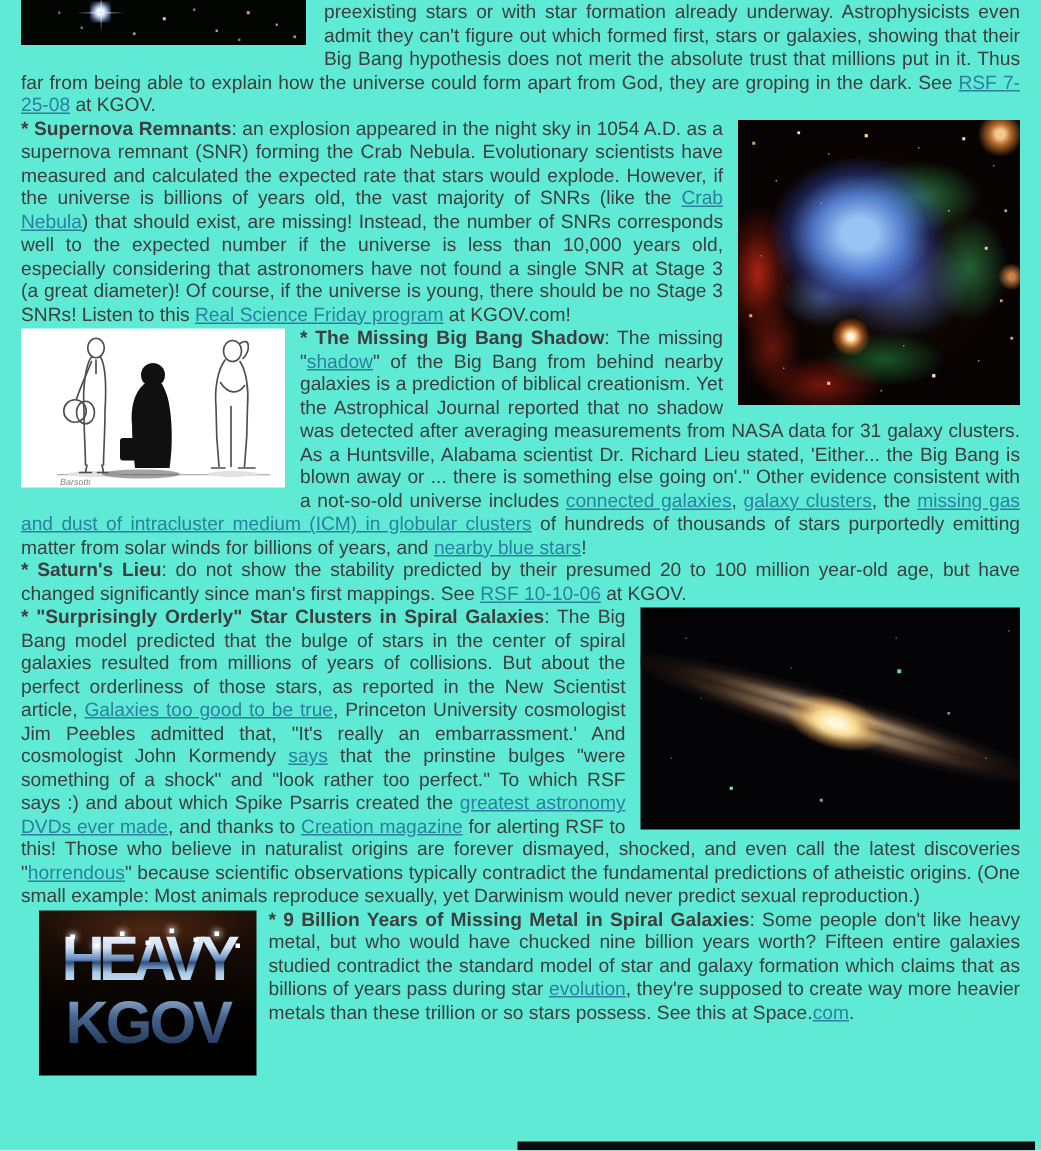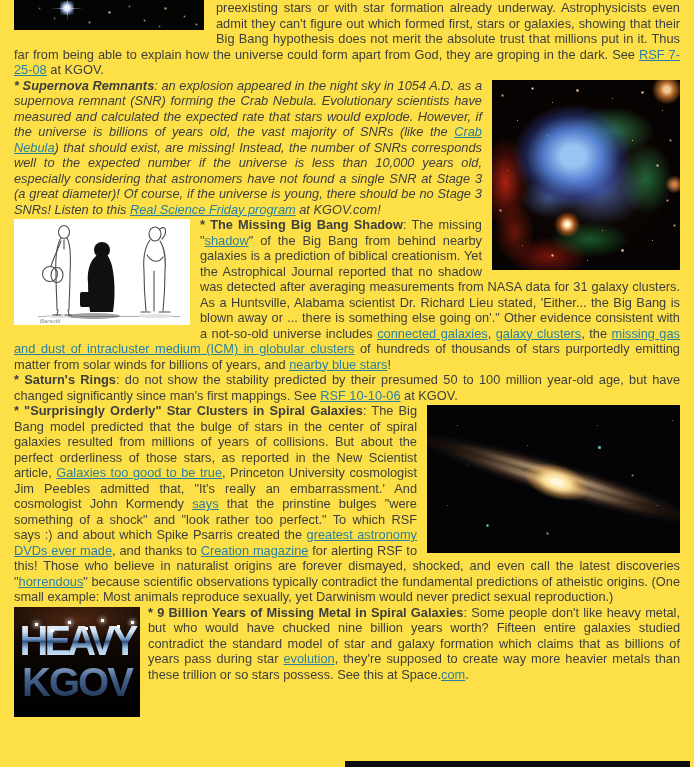--- a/index.html
+++ b/index.html
@@ -1,24 +1,24 @@
 <!DOCTYPE html>
 <html><head>
 <meta charset="utf-8">
 <style>
   html, body { margin:0; padding:0; background:#fff; }
   .page {
-    position:relative; width:694px; height:767px; overflow:hidden; background:#fde047;
+    position:relative; width:694px; height:767px; overflow:hidden; background:#5eead4;
     font-family:"Liberation Sans", sans-serif; font-size:12.8px; line-height:15.5px;
     color:#3e3e3e;
   }
   .content { padding:0 14px; }
   p.para { margin:0; text-align:justify; }
   .p1 { margin-top:0; }
-  .p2 { margin-top:8px;font-style:italic; }
+  .p2 { margin-top:8px; }
   .p3 { margin-top:28px; }
   .p4 { margin-top:17px; }
   .p5 { margin-top:21px; }
   .p6 { margin-top:24px; }
   .b { font-weight:bold; }
   .i { }
   a.lnk { color:#2b80a1; text-decoration:underline; cursor:pointer; }
 
   .img { display:block; }
 
@@ -74,21 +74,21 @@
       linear-gradient(180deg, transparent 40%, rgba(25,12,6,.55) 50%, transparent 62%),
       radial-gradient(ellipse 145px 17px at 50% 50%, rgba(205,175,135,.9) 0 30%, rgba(130,95,65,.5) 60%, rgba(70,50,35,.25) 80%, transparent 100%); }
   .core { position:absolute; left:90px; top:56px; width:80px; height:42px; transform:rotate(16.5deg);
     background:radial-gradient(ellipse 40px 20px at 50% 50%, #fff8da 0 12%, rgba(255,225,150,.95) 35%, rgba(230,170,90,.5) 60%, transparent 85%); }
   .gstars { position:absolute; left:0; top:0; width:1px; height:1px; background:transparent;
     box-shadow: 30px 20px #557755, 60px 120px 0 .5px #77ffaa, 172px 42px 0 .8px #6fd0c0,
       230px 100px #886666, 20px 100px #555566, 170px 20px #666555, 120px 128px 0 .5px #77aa88,
       245px 15px #776655, 100px 40px #665544, 205px 70px 0 .4px #998877, 40px 60px #444455; }
 
   
-  .heavy { float:left; width:126px; height:110px; margin:2px 8px 0 0;
+  .heavy { float:left; width:145px; height:110px; margin:2px 8px 0 12px;
     position:relative; overflow:hidden;
     background:
       radial-gradient(ellipse 90px 30px at 50% 12%, rgba(120,60,30,.55), transparent 75%),
       linear-gradient(180deg, #241208 0%, #120904 30%, #050302 60%, #000 100%); }
   .hword { display:block; text-align:center; font-weight:bold; color:transparent;
     -webkit-background-clip:text; background-clip:text; }
   .h1 { margin-top:13px; font-size:40px; line-height:40px; letter-spacing:-4px; transform:scaleY(1.05);
     background-image:linear-gradient(180deg, #f2f8ff 0%, #cfe2f5 30%, #6b93c2 48%, #31517f 54%, #a8c8e8 70%, #e8f2fc 100%); }
   .h2 { margin-top:2px; font-size:40px; line-height:40px; letter-spacing:-2px;
     background-image:linear-gradient(180deg, #9fb8d8 0%, #46648f 40%, #1d3050 100%); }
@@ -146,21 +146,21 @@
             <path d="M136 21 C131 28 129 40 130 52 C130 70 131 82 132 92"></path>
             <path d="M146 22 C150 28 152 40 151 52 C151 70 150 82 149 92"></path>
             <path d="M133 36 C138 44 145 44 149 38"></path>
             <path d="M140 52 L140 92"></path>
             <path d="M127 93 L136 93 M145 93 L156 93"></path>
           </g>
           <text x="26" y="104" font-size="6" fill="#888888" font-style="italic">Barsotti</text>
         </svg>
       </span><span class="b">* The Missing Big Bang Shadow</span><span>: The missing "</span><a href="#" class="lnk">shadow</a><span>" of the Big Bang from behind nearby galaxies is a prediction of biblical creationism. Yet the Astrophical Journal reported that no shadow was detected after averaging measurements from NASA data for 31 galaxy clusters. As a Huntsville, Alabama scientist Dr. Richard Lieu stated, 'Either... the Big Bang is blown away or ... there is something else going on'." Other evidence consistent with a not-so-old universe includes </span><a href="#" class="lnk">connected galaxies</a><span>, </span><a href="#" class="lnk">galaxy clusters</a><span>, the </span><a href="#" class="lnk">missing gas and dust of intracluster medium (ICM) in globular clusters</a><span> of hundreds of thousands of stars purportedly emitting matter from solar winds for billions of years, and </span><a href="#" class="lnk">nearby blue stars</a><span>!</span></p>
 
-    <p class="para p4"><span class="b">* Saturn's Rings</span><span>: do not show the stability predicted by their presumed 50 to 100 million year-old age, but have changed significantly since man's first mappings. See </span><a href="#" class="lnk">RSF 10-10-06</a><span> at KGOV.</span></p>
+    <p class="para p4"><span class="b">* Saturn's Lieu</span><span>: do not show the stability predicted by their presumed 20 to 100 million year-old age, but have changed significantly since man's first mappings. See </span><a href="#" class="lnk">RSF 10-10-06</a><span> at KGOV.</span></p>
 
     <p class="para p5"><span class="img galaxy">
           <span class="streak"></span>
           <span class="core"></span>
           <span class="gstars"></span>
         </span><span class="b">* "Surprisingly Orderly" Star Clusters in Spiral Galaxies</span><span>: The Big Bang model predicted that the bulge of stars in the center of spiral galaxies resulted from </span><span class="i">millions of years of collisions</span><span>. But about the perfect orderliness of those stars, as reported in the New Scientist article, </span><a href="#" class="lnk i">Galaxies too good to be true</a><span>, Princeton University cosmologist Jim Peebles admitted that, "It's really an embarrassment.' And cosmologist John Kormendy </span><a href="#" class="lnk">says</a><span> that the prinstine bulges "were something of a shock" and "look rather too perfect." To which RSF says :) and about which Spike Psarris created the </span><a href="#" class="lnk">greatest astronomy DVDs ever made</a><span>, and thanks to </span><a href="#" class="lnk">Creation magazine</a><span> for alerting RSF to this! Those who believe in naturalist origins are forever dismayed, shocked, and even call the latest discoveries "</span><a href="#" class="lnk">horrendous</a><span>" because scientific observations typically contradict the fundamental predictions of atheistic origins. (One small example: Most animals reproduce sexually, yet Darwinism would never predict sexual reproduction.)</span></p>
 
     <p class="para p6"><span class="img heavy">
           <span class="hword h1">HEAVY</span>
           <span class="hword h2">KGOV</span>

